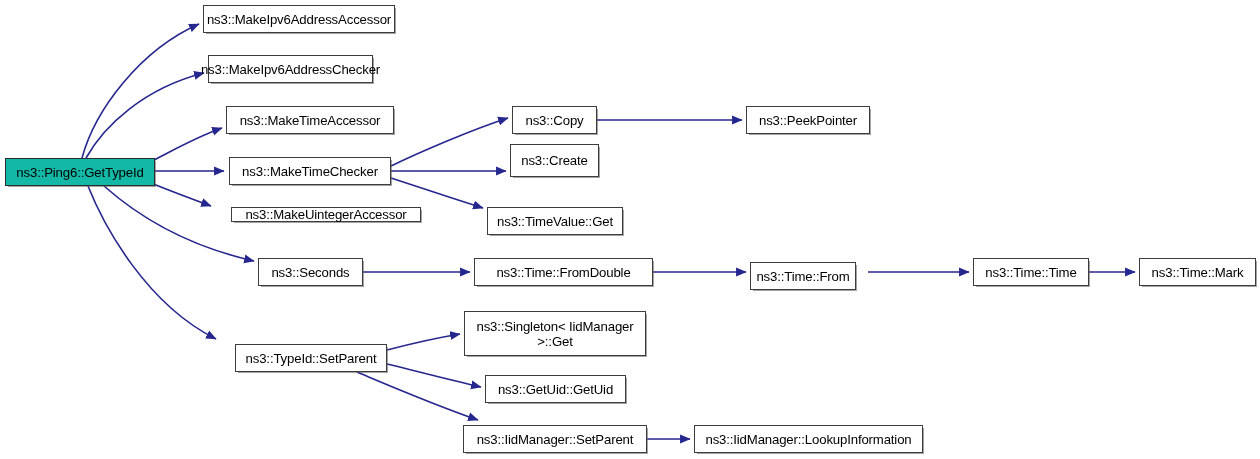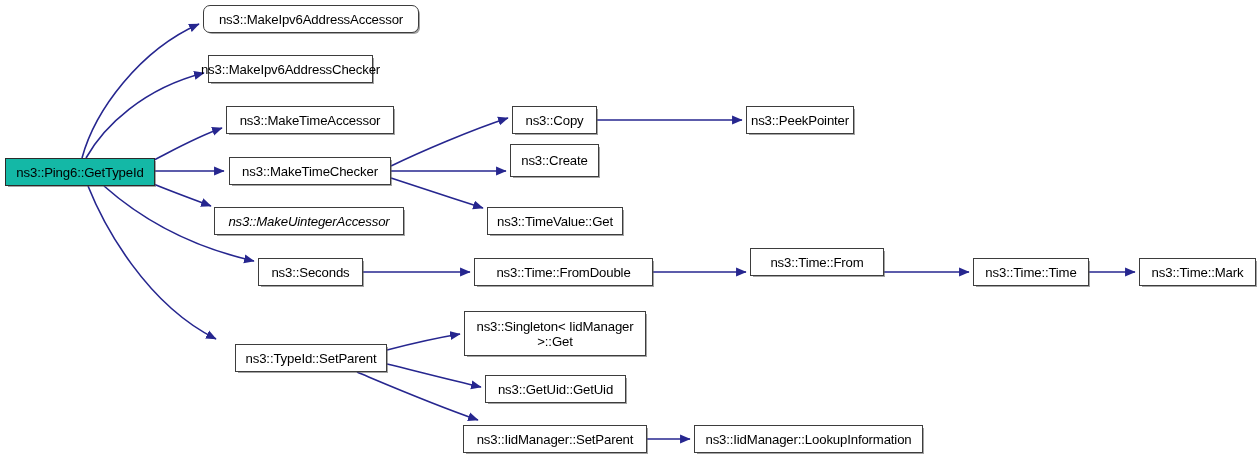--- a/index.html
+++ b/index.html
@@ -77,34 +77,34 @@
         <path d="M 868,272 L 969,272" fill="none" stroke="#26268f" stroke-width="1.6" marker-end="url(#arrowhead)"></path>
         <path d="M 1089,272 L 1135,272" fill="none" stroke="#26268f" stroke-width="1.6" marker-end="url(#arrowhead)"></path>
         <path d="M 387,350 C 410,344 436,338 460,334" fill="none" stroke="#26268f" stroke-width="1.6" marker-end="url(#arrowhead)"></path>
         <path d="M 387,364 C 412,370 450,380 481,387" fill="none" stroke="#26268f" stroke-width="1.6" marker-end="url(#arrowhead)"></path>
         <path d="M 357,372 C 388,385 432,404 478,420" fill="none" stroke="#26268f" stroke-width="1.6" marker-end="url(#arrowhead)"></path>
         <path d="M 647,439 L 690,439" fill="none" stroke="#26268f" stroke-width="1.6" marker-end="url(#arrowhead)"></path>
       </g>
   </svg>
   <div id="nodes-group">
       <div class="node highlight" style="left: 5px; top: 158px; width: 150px; height: 28px;"><span class="node-label">ns3::Ping6::GetTypeId</span></div>
-      <div class="node" style="left: 203px; top: 5px; width: 216px; height: 28px; border-radius: 7px;"><span class="node-label">ns3::MakeIpv6AddressAccessor</span></div>
+      <div class="node" style="left: 203px; top: 5px; width: 192px; height: 28px;"><span class="node-label">ns3::MakeIpv6AddressAccessor</span></div>
       <div class="node" style="left: 208px; top: 55px; width: 165px; height: 28px;"><span class="node-label">ns3::MakeIpv6AddressChecker</span></div>
       <div class="node" style="left: 226px; top: 106px; width: 168px; height: 28px;"><span class="node-label">ns3::MakeTimeAccessor</span></div>
       <div class="node" style="left: 229px; top: 157px; width: 162px; height: 28px;"><span class="node-label">ns3::MakeTimeChecker</span></div>
-      <div class="node" style="left: 214px; top: 207px; width: 190px; height: 28px; font-style: italic;"><span class="node-label">ns3::MakeUintegerAccessor</span></div>
+      <div class="node" style="left: 231px; top: 207px; width: 190px; height: 15px;"><span class="node-label">ns3::MakeUintegerAccessor</span></div>
       <div class="node" style="left: 258px; top: 258px; width: 105px; height: 28px;"><span class="node-label">ns3::Seconds</span></div>
       <div class="node" style="left: 235px; top: 344px; width: 152px; height: 28px;"><span class="node-label">ns3::TypeId::SetParent</span></div>
       <div class="node" style="left: 512px; top: 106px; width: 85px; height: 28px;"><span class="node-label">ns3::Copy</span></div>
       <div class="node" style="left: 510px; top: 144px; width: 89px; height: 33px;"><span class="node-label">ns3::Create</span></div>
       <div class="node" style="left: 487px; top: 207px; width: 136px; height: 28px;"><span class="node-label">ns3::TimeValue::Get</span></div>
       <div class="node" style="left: 474px; top: 258px; width: 179px; height: 28px;"><span class="node-label">ns3::Time::FromDouble</span></div>
       <div class="node" style="left: 464px; top: 311px; width: 182px; height: 45px;"><span class="node-label">ns3::Singleton&lt; IidManager
 &gt;::Get</span></div>
       <div class="node" style="left: 485px; top: 375px; width: 141px; height: 28px;"><span class="node-label">ns3::GetUid::GetUid</span></div>
       <div class="node" style="left: 463px; top: 425px; width: 184px; height: 28px; text-align: right;"><span class="node-label">ns3::IidManager::SetParent</span></div>
-      <div class="node" style="left: 746px; top: 106px; width: 108px; height: 28px;"><span class="node-label">ns3::PeekPointer</span></div>
-      <div class="node" style="left: 750px; top: 248px; width: 134px; height: 28px; justify-content: center;"><span class="node-label">ns3::Time::From</span></div>
+      <div class="node" style="left: 746px; top: 106px; width: 124px; height: 28px;"><span class="node-label">ns3::PeekPointer</span></div>
+      <div class="node" style="left: 750px; top: 262px; width: 106px; height: 28px; justify-content: center;"><span class="node-label">ns3::Time::From</span></div>
       <div class="node" style="left: 694px; top: 425px; width: 229px; height: 28px;"><span class="node-label">ns3::IidManager::LookupInformation</span></div>
       <div class="node" style="left: 973px; top: 258px; width: 116px; height: 28px;"><span class="node-label">ns3::Time::Time</span></div>
       <div class="node" style="left: 1139px; top: 258px; width: 117px; height: 28px;"><span class="node-label">ns3::Time::Mark</span></div>
     </div>
 </div>
 
 </body></html>

